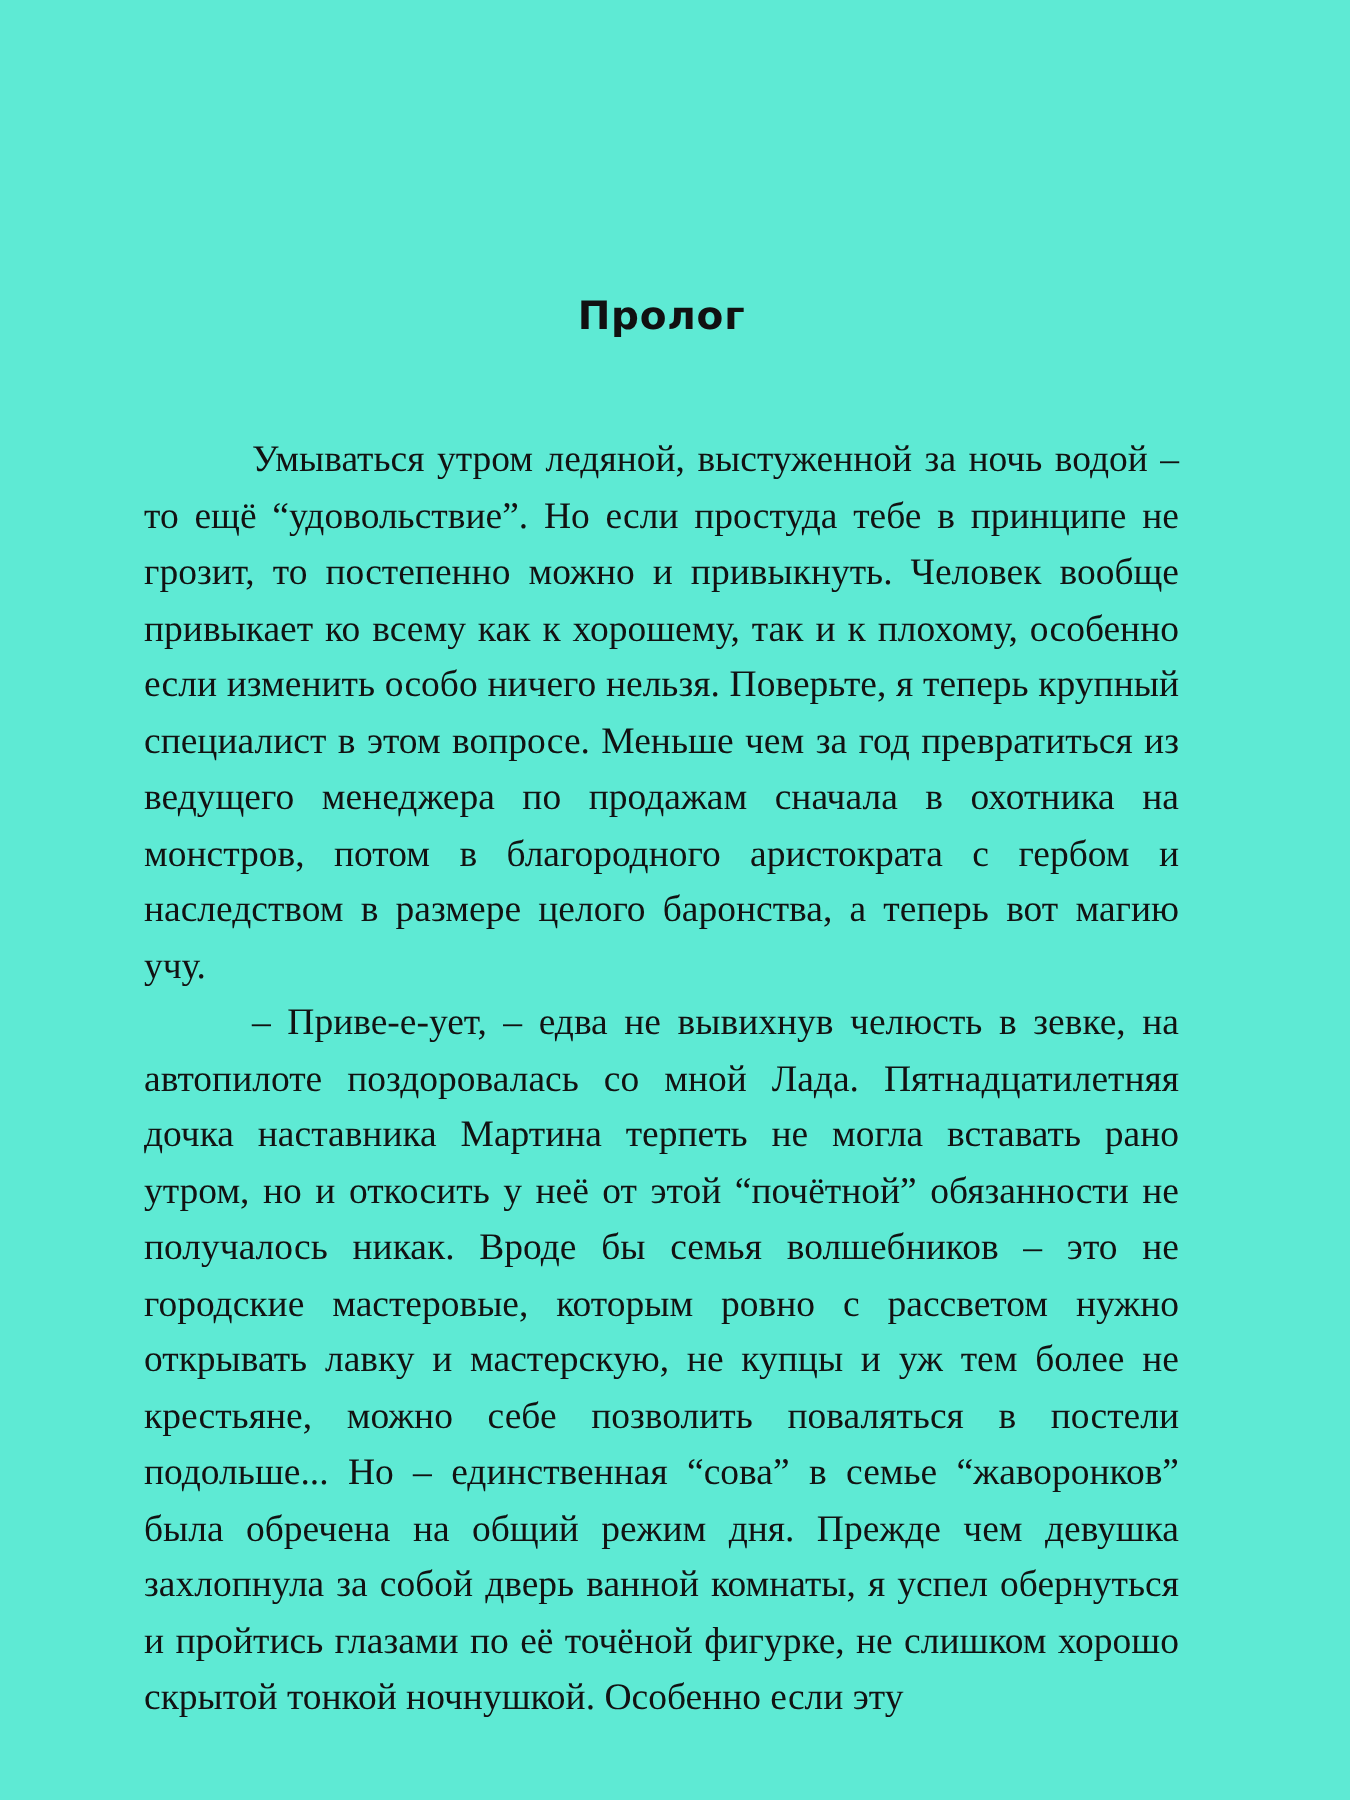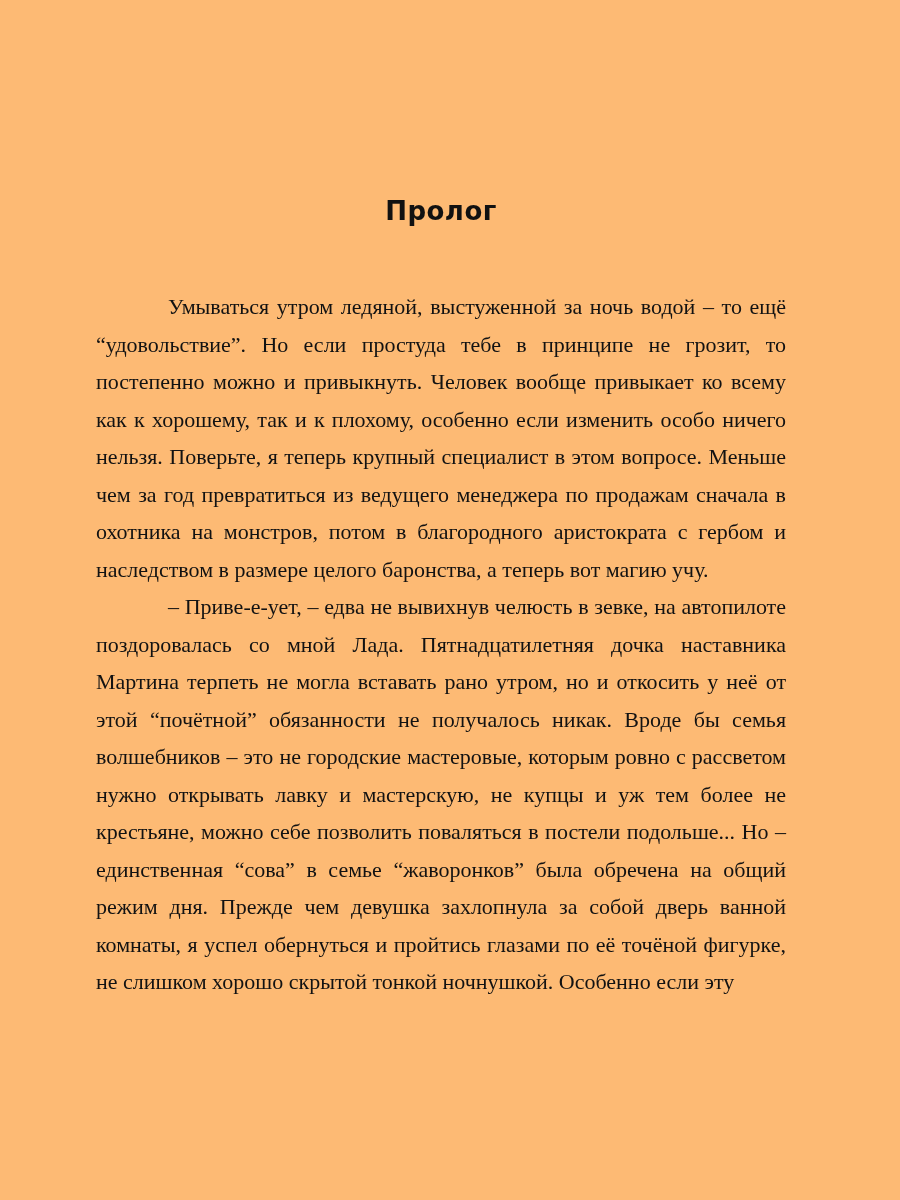--- a/index.html
+++ b/index.html
@@ -4,42 +4,42 @@
 <style>
   html, body {
     margin: 0;
     padding: 0;
     background: #ffffff;
   }
   .page {
     position: relative;
     width: 900px;
     height: 1200px;
-    background: #fdba74;
+    background: #5eead4;
     overflow: hidden;
     box-sizing: border-box;
   }
   .content {
     position: absolute;
     left: 96px;
     top: 196px;
     width: 690px;
   }
   .chapter-title {
     font-family: "DejaVu Sans", sans-serif;
     font-weight: 700;
     font-size: 26px;
     color: #111111;
     text-align: center;
     letter-spacing: 0.5px;
     margin: 0 0 62px 0;
   }
   .body-text {
     font-family: "Liberation Serif", "DejaVu Serif", serif;
-    font-size: 22px;
+    font-size: 25px;
     line-height: 37.5px;
     color: #121212;
     text-align: justify;
     text-justify: inter-word;
     hyphens: manual;
   }
   .body-text p {
     margin: 0;
     text-indent: 72px;
   }

